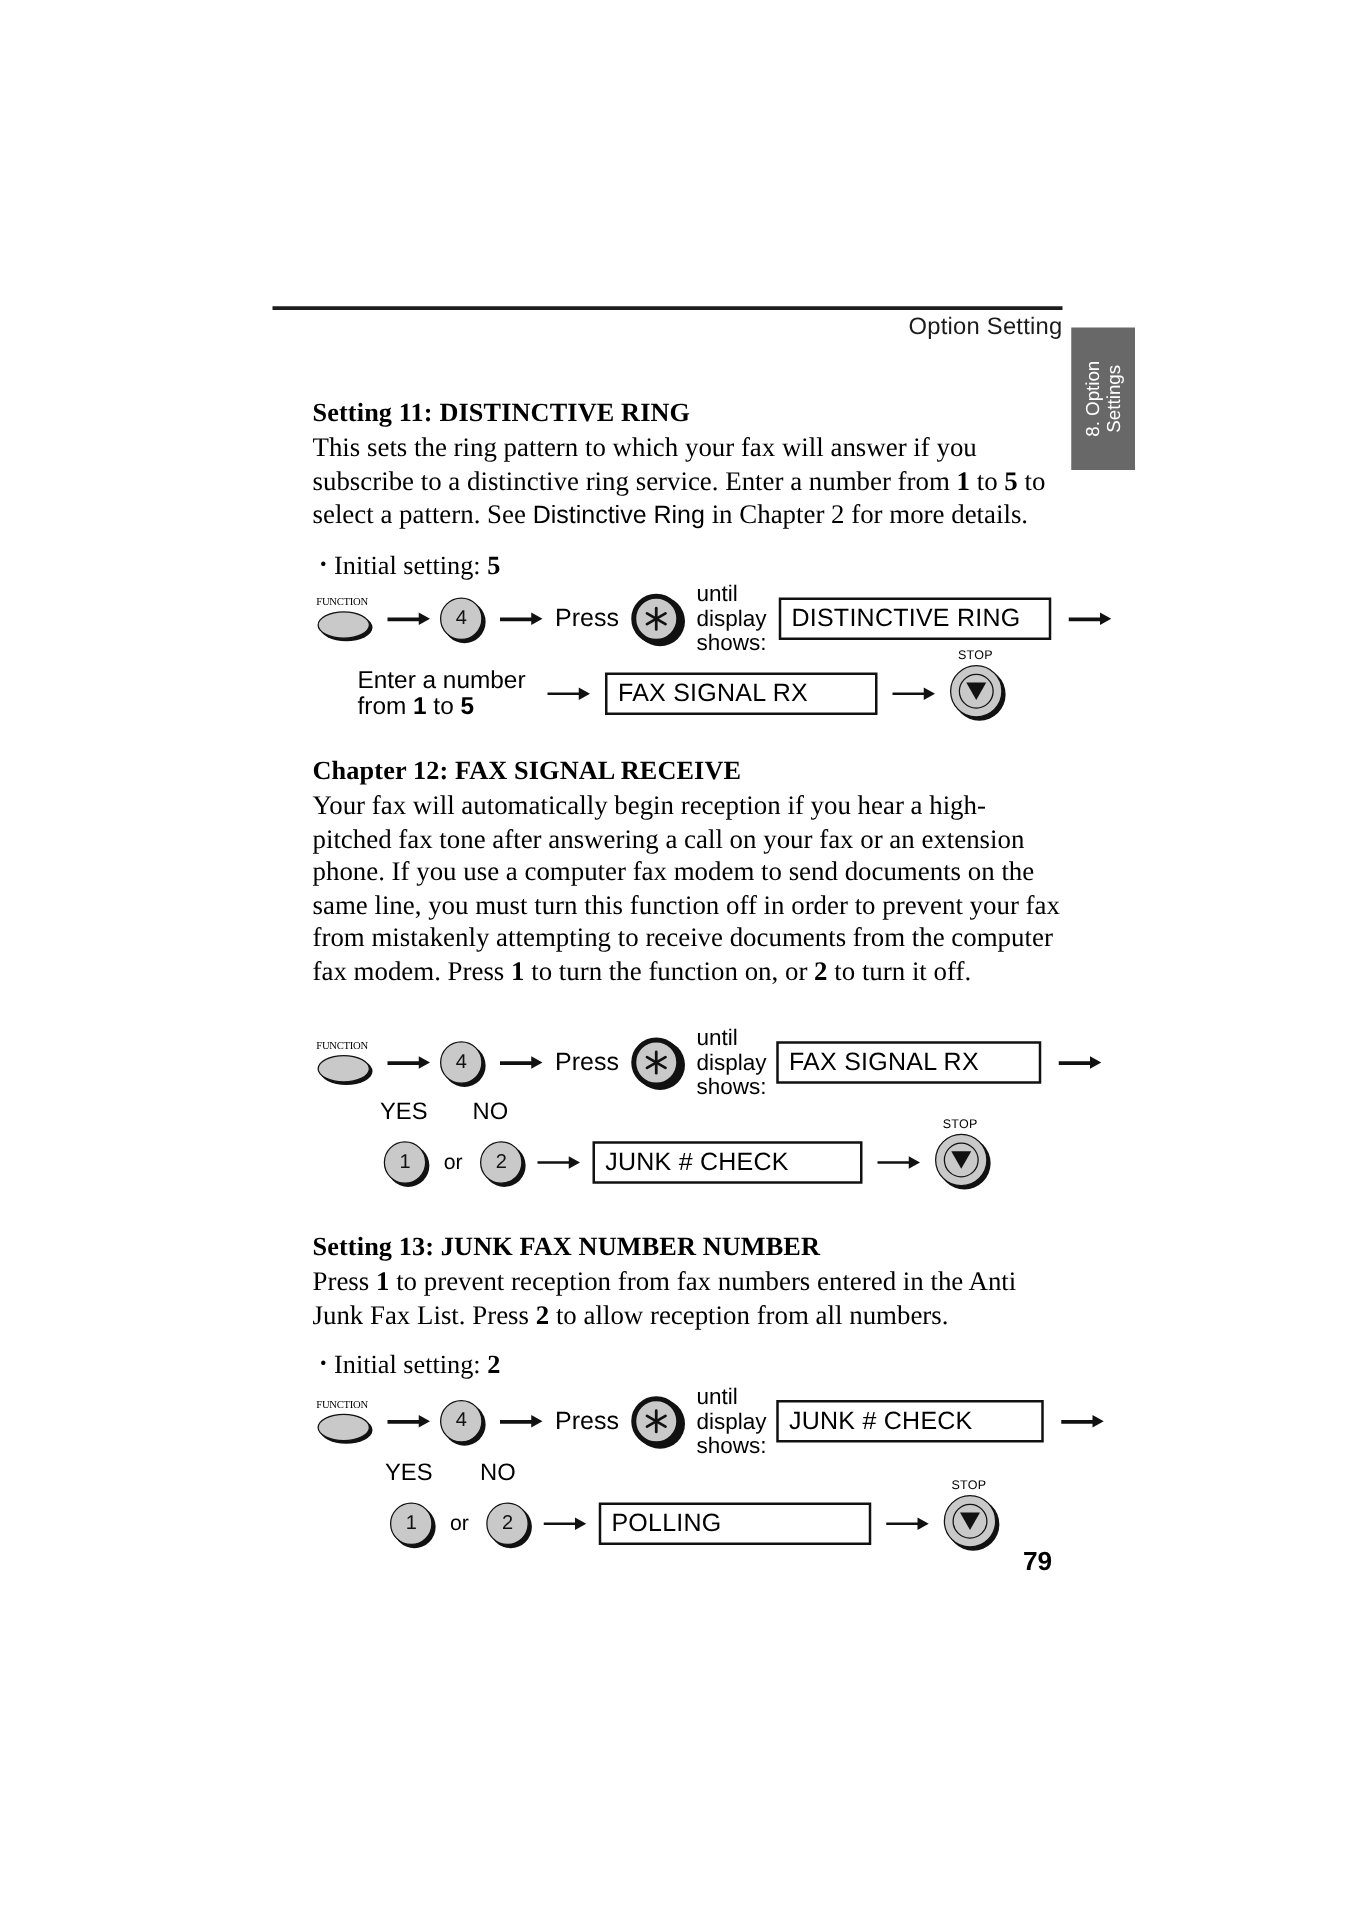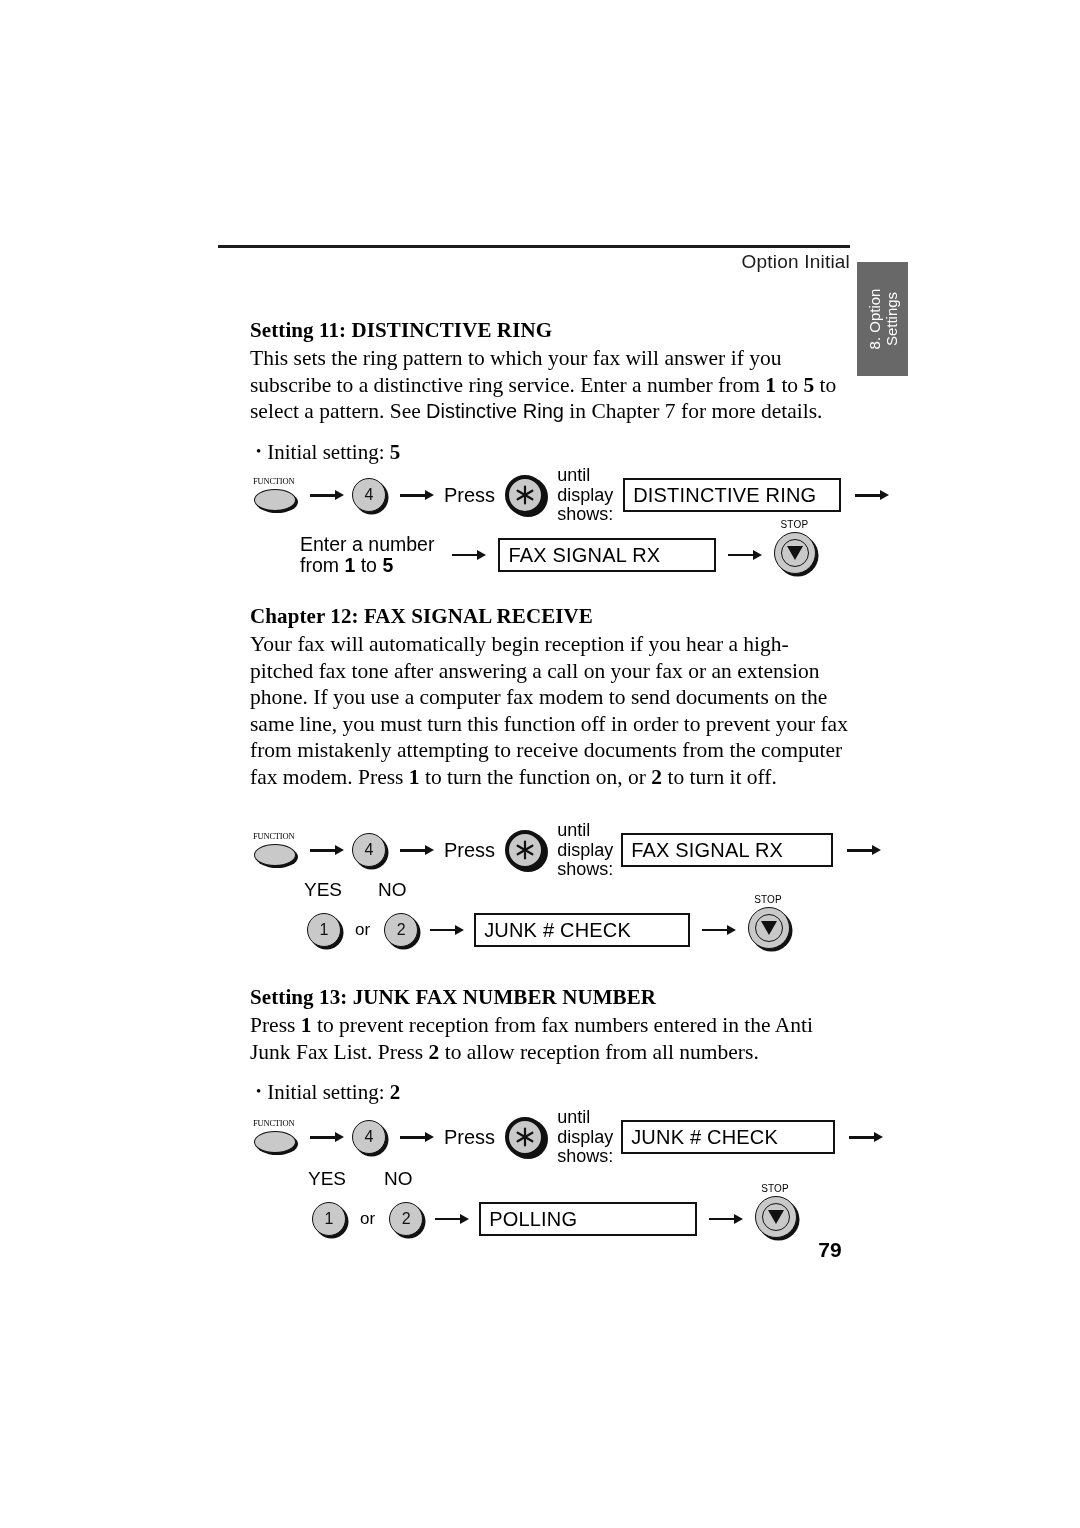--- a/index.html
+++ b/index.html
@@ -273,21 +273,20 @@
     font-family: "Liberation Sans", sans-serif;
     font-size: 18px;
     line-height: 19.5px;
     white-space: nowrap;
   }
   .enter-block {
     font-family: "Liberation Sans", sans-serif;
     font-size: 19.5px;
     line-height: 21px;
     white-space: nowrap;
-    margin-left: 14px;
   }
   .yn-label {
     font-family: "Liberation Sans", sans-serif;
     font-size: 19px;
   }
   .or-label {
     font-family: "Liberation Sans", sans-serif;
     font-size: 17px;
   }
 
@@ -302,32 +301,32 @@
     font-weight: bold;
     font-size: 21px;
   }
 </style>
 </head>
 <body>
 
 <div class="page">
 
   <div class="header-rule"></div>
-  <div class="header-title">Option Initial</div>
+  <div class="header-title">Option Setting</div>
 
   <div class="side-tab">
     <div class="side-tab-label">
       <span>8. Option</span>
       <span>Settings</span>
     </div>
   </div>
 
   <div class="content" style="top:318px;">
     <h2 class="setting-head">Setting 11: DISTINCTIVE RING</h2>
-    <p class="body-text"><span>This sets the ring pattern to which your fax will answer if you subscribe to a distinctive ring service. Enter a number from </span><b class="num">1</b><span> to </span><b class="num">5</b><span> to select a pattern. See </span><span class="sans-inline">Distinctive Ring</span><span> in Chapter 7 for more details.</span></p>
+    <p class="body-text"><span>This sets the ring pattern to which your fax will answer if you subscribe to a distinctive ring service. Enter a number from </span><b class="num">1</b><span> to </span><b class="num">5</b><span> to select a pattern. See </span><span class="sans-inline">Distinctive Ring</span><span> in Chapter 2 for more details.</span></p>
     <div class="initial-line"><span class="bullet">•</span><span>Initial setting:</span> <b class="num">5</b></div>
   </div>
 
   <div class="flow" style="left:252px; top:466px;">
     <div class="flow-row">
       <div class="fn-key">
         <div class="cap">FUNCTION</div>
         <div class="oval"></div>
       </div>
       <div class="arrow" style="margin:0 8px 0 10px;">

